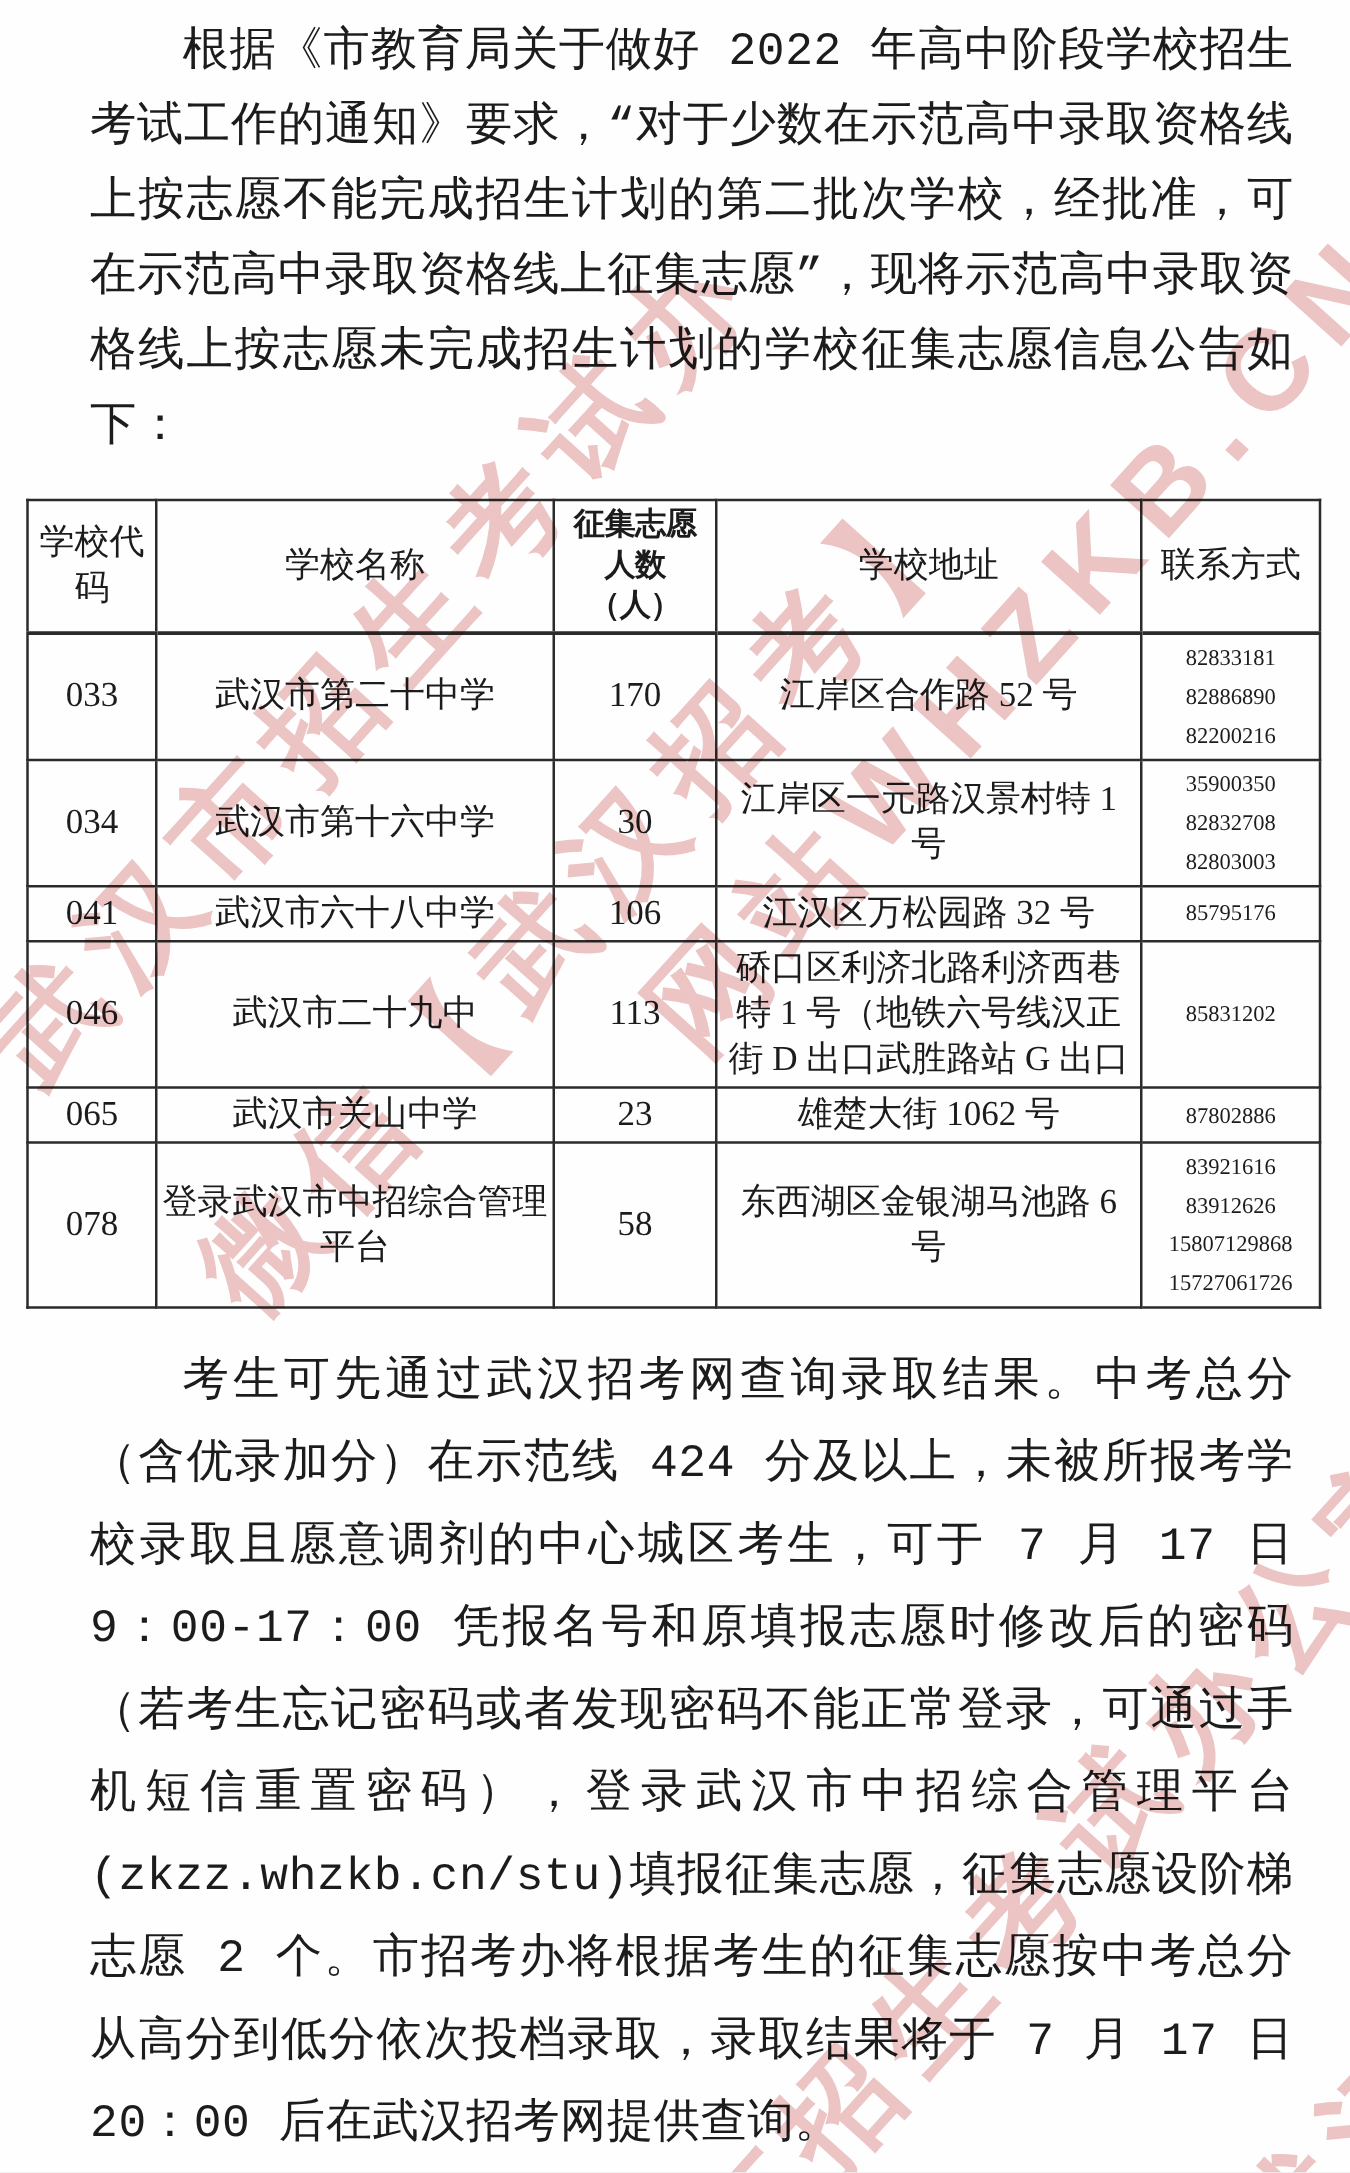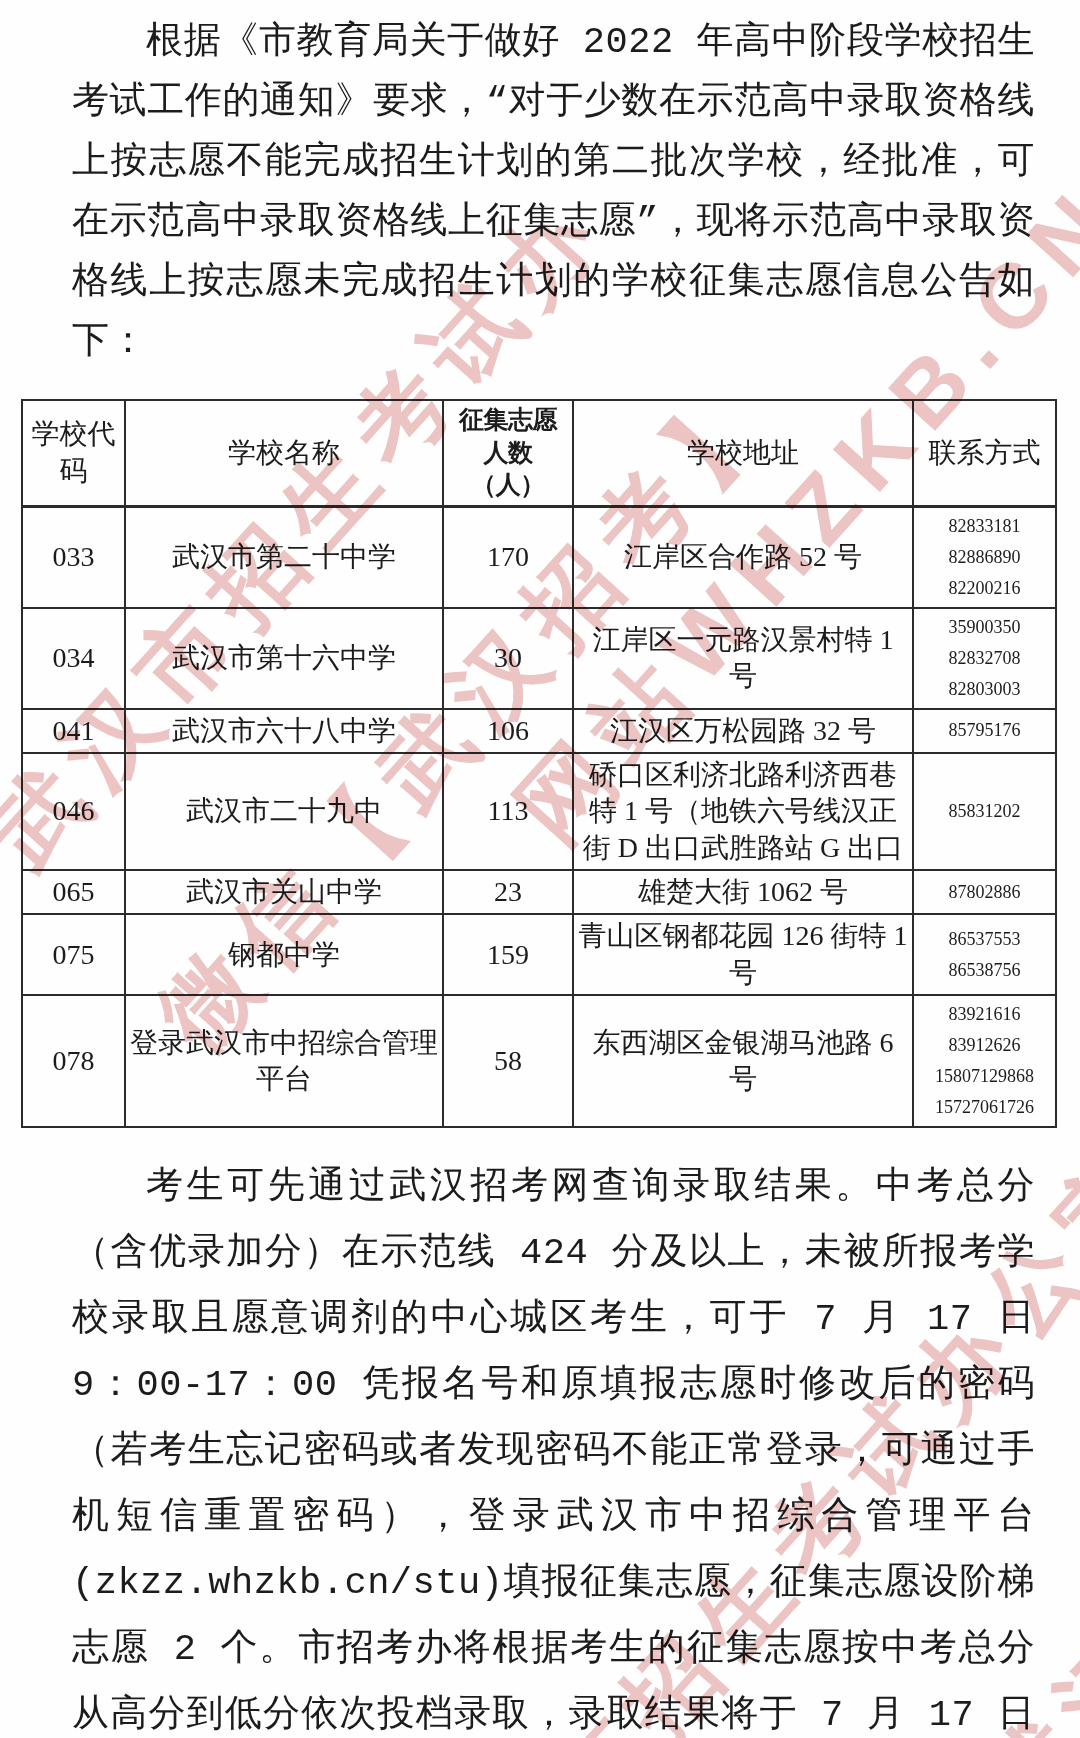--- a/index.html
+++ b/index.html
@@ -142,30 +142,20 @@
           <tr>
             <td>065</td>
             <td>武汉市关山中学</td>
             <td>23</td>
             <td class="addr">雄楚大街 1062 号</td>
             <td class="phones">
               <div class="ph">87802886</div>
             </td>
           </tr>
           <tr>
-            <td>075</td>
-            <td>钢都中学</td>
-            <td>159</td>
-            <td class="addr">青山区钢都花园 126 街特 1 号</td>
-            <td class="phones">
-              <div class="ph">86537553</div>
-              <div class="ph">86538756</div>
-            </td>
-          </tr>
-          <tr>
             <td>078</td>
             <td>登录武汉市中招综合管理平台</td>
             <td>58</td>
             <td class="addr">东西湖区金银湖马池路 6 号</td>
             <td class="phones">
               <div class="ph">83921616</div>
               <div class="ph">83912626</div>
               <div class="ph">15807129868</div>
               <div class="ph">15727061726</div>
             </td>

